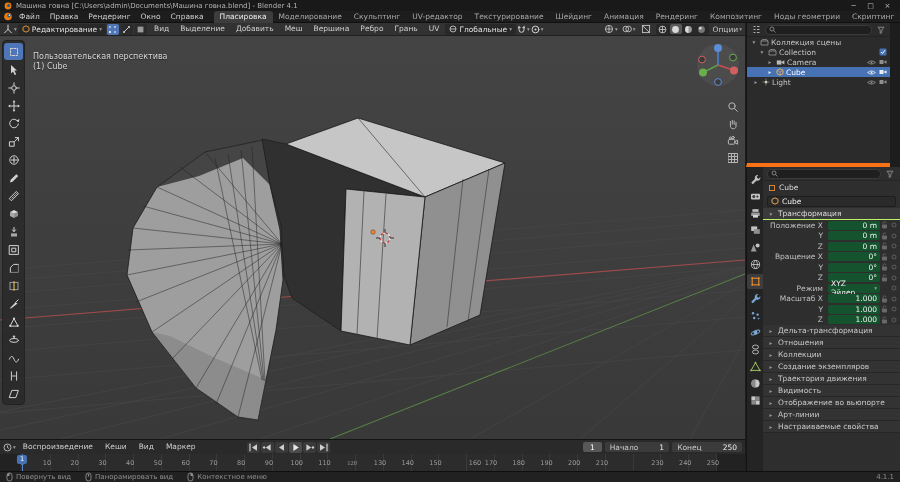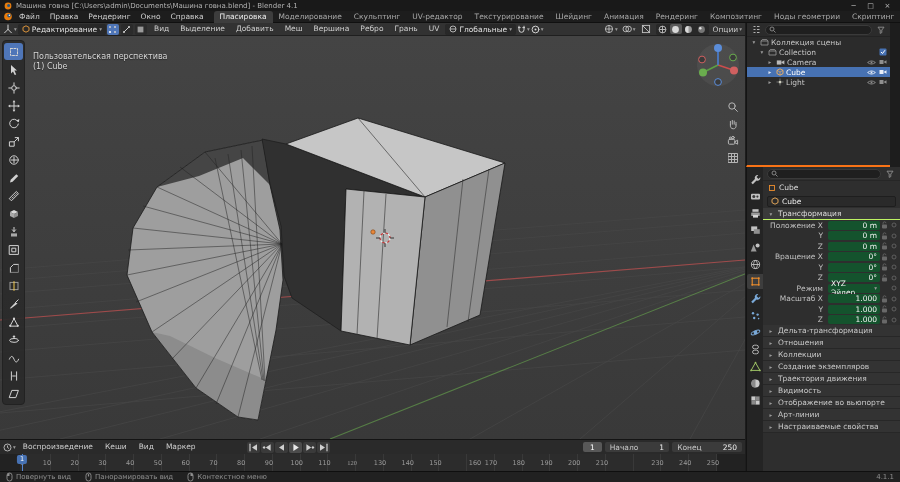--- a/index.html
+++ b/index.html
@@ -35,21 +35,21 @@
   
   #viewport{position:absolute;left:0;top:36px;width:745px;height:403px;background:linear-gradient(#444,#393939);overflow:hidden}
   #scene{position:absolute;left:0;top:0}
   #toolbar{position:absolute;left:2px;top:4px;width:23px;background:rgba(42,42,42,.92);border:1px solid #222;border-radius:4px;padding:2px 0;display:flex;flex-direction:column;align-items:center;gap:1px}
   .tool{width:19px;height:17px;border-radius:3px;display:flex;align-items:center;justify-content:center}
   .tool.active{background:#4f76b8}
   .vp-overlay{position:absolute;left:33px;top:16px;color:#d6d6d6;font-size:8px;line-height:10px;text-shadow:0 1px 1px rgba(0,0,0,.45)}
   #gizmo{position:absolute;left:695px;top:6px}
   .navic{position:absolute;left:726px;width:14px;height:14px;display:flex;align-items:center;justify-content:center;opacity:.8}
   
-  #outliner{position:absolute;left:746px;top:23px;width:144px;height:144px;background:#2b2b2b;border-left:1px solid #141414;border-bottom:2px solid #f97316}
+  #outliner{position:absolute;left:746px;top:23px;width:144px;height:144px;background:#2b2b2b;border-left:1px solid #141414;border-bottom:4px solid #f97316}
   .ol-head{height:14px;display:flex;align-items:center;gap:3px;padding:0 3px;border-bottom:1px solid #232323}
   .search{flex:1;height:10px;background:#1f1f1f;border:1px solid #3a3a3a;border-radius:5px;display:flex;align-items:center;gap:2px;padding:0 3px;color:#8a8a8a}
   .ol-row{height:10px;display:flex;align-items:center;gap:2px;padding-right:3px;color:#c6c6c6;white-space:nowrap}
   .ol-row.selected{background:#4772b3;color:#fff}
   .tri{width:8px;text-align:center;font-size:5.5px;color:#9a9a9a;flex:none}
   .olsp{flex:1}
   .vis{display:flex;gap:3px;align-items:center}
   
   #properties{position:absolute;left:746px;top:167px;width:154px;height:304px;background:#2e2e2e;border-left:1px solid #141414;display:flex}
   #ptabs{width:16px;background:#242424;display:flex;flex-direction:column;align-items:center;padding-top:5px;gap:2px;flex:none}
@@ -523,21 +523,21 @@
       <svg width="9" height="7" viewBox="0 0 9 7">
           <path d="M.6 3.5Q4.5.4 8.4 3.5Q4.5 6.6.6 3.5Z" fill="none" stroke="#e8eef8" stroke-width=".9"></path>
           <circle cx="4.5" cy="3.5" r=".9" fill="#e8eef8"></circle>
         </svg>
       <svg width="8" height="6" viewBox="0 0 8 6">
           <path fill="#e8eef8" d="M.5 1h4v4h-4z"></path>
           <path fill="#e8eef8" d="M4.5 3L7.5 1.2v3.6z"></path>
         </svg>
     </span>
   </div>
-  <div class="ol-row" style="padding-left:19px">
+  <div class="ol-row" style="padding-left:5px">
     <span class="tri">▸</span>
     <svg width="8" height="8" viewBox="0 0 8 8">
         <circle cx="4" cy="4" r="1.5" fill="#cfcfc0"></circle>
         <path class="ms" d="M4 .6v1.2M4 6.2v1.2M.6 4h1.2M6.2 4h1.2"></path>
       </svg>
     <span>Light</span>
     <span class="olsp"></span>
     <span class="vis">
       <svg width="9" height="7" viewBox="0 0 9 7">
           <path class="ms" d="M.6 3.5Q4.5.4 8.4 3.5Q4.5 6.6.6 3.5Z"></path>

